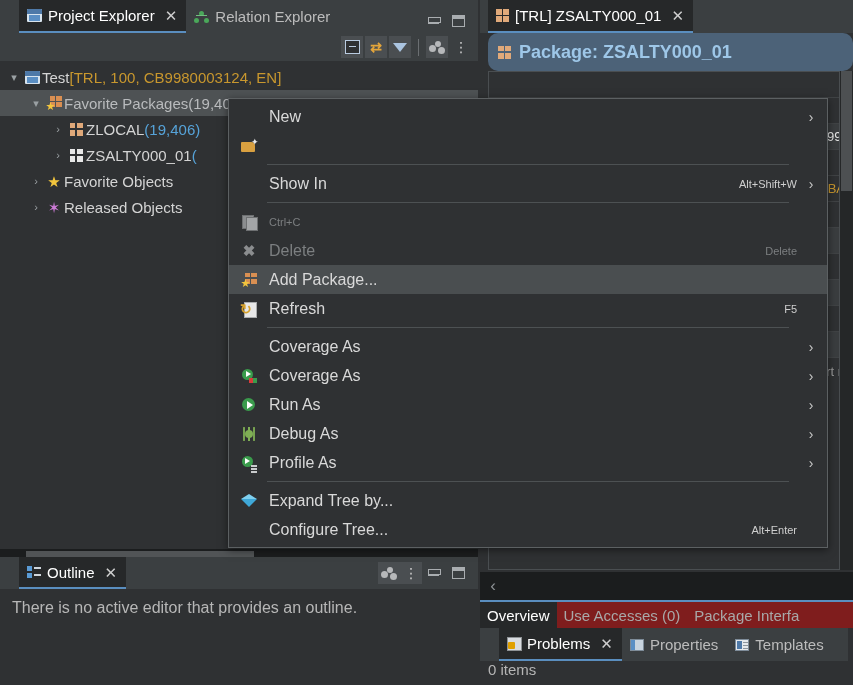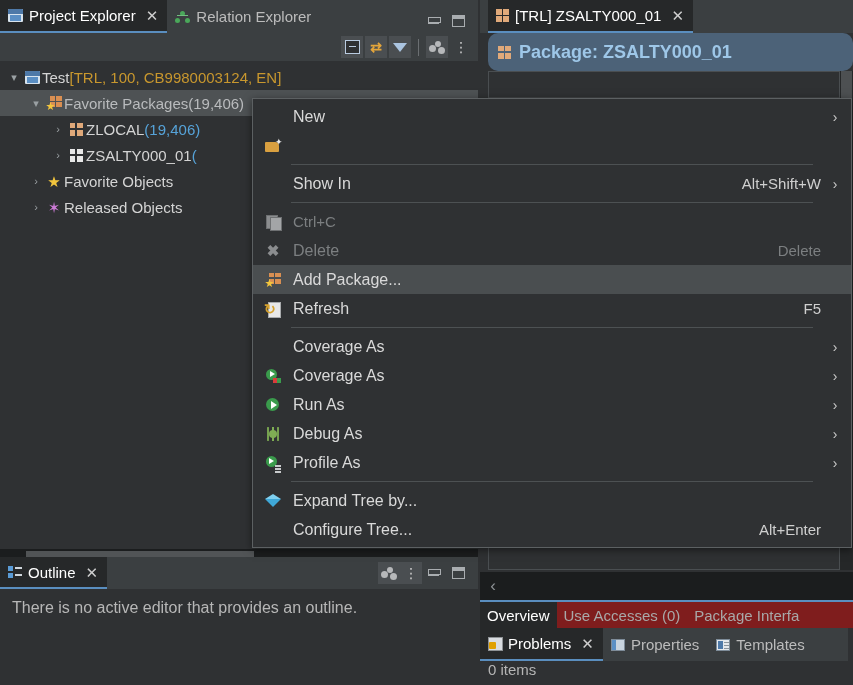--- a/index.html
+++ b/index.html
@@ -30,20 +30,21 @@
   }
   .tab {
     height: 33px; display: flex; align-items: center;
     padding: 0 9px 0 8px; gap: 6px;
     font-size: 15px; color: #bcbcbc; cursor: default;
     white-space: nowrap;
   }
   .tab.active {
     background: #262829; color: #ffffff;
     border-bottom: 2px solid #5a8ebf;
+    margin-left: 19px;
   }
   .tab .close {
     font-size: 15px; color: #cfcfcf; margin-left: 4px;
     line-height: 1;
   }
   .win-btns { display: flex; align-items: center; gap: 13px; padding: 0 13px 6px 0; }
   .win-min {
     width: 11px; height: 6px; border: 1.5px solid #a9adb0;
     border-top: none; border-left: none; border-right: none;
     position: relative;
@@ -175,35 +176,35 @@
     background: #2f3133; color: #b5b5b5; font-size: 15px;
     padding-left: 8px; display: flex; align-items: flex-start;
     overflow: hidden;
   }
 
   
   #context-menu {
     position: absolute; left: 228px; top: 98px; width: 600px;
     background: #2f3133; border: 1px solid #5c6062;
     box-shadow: 0 2px 8px rgba(0,0,0,0.5);
-    z-index: 50; padding: 3px 0; margin-left: 24px;
+    z-index: 50; padding: 3px 0;
   }
   .mi {
     height: 29px; display: flex; align-items: center;
     font-size: 16px; color: #d9d9d9; cursor: default;
     padding-right: 10px;
   }
   .mi.sel { background: #4a4e50; }
   .mi.disabled { color: #7c7f81; }
   .mi .mi-icon {
     width: 40px; flex: 0 0 auto; display: flex;
     align-items: center; justify-content: center;
   }
   .mi .mi-label { flex: 1 1 auto; white-space: nowrap; }
-  .mi .mi-accel { color: #cfcfcf; font-size: 15px; padding-right: 8px; white-space: nowrap; }
+  .mi .mi-accel { color: #cfcfcf; font-size: 11px; padding-right: 8px; white-space: nowrap; }
   .mi.disabled .mi-accel { color: #7c7f81; }
   .mi .mi-arrow { width: 12px; text-align: center; color: #cacaca; font-size: 14px; flex: 0 0 auto; }
   .mi-sep { height: 1px; background: #4d5153; margin: 4px 38px 4px 38px; }
 
   
   .ic { display: inline-block; position: relative; }
 
   
   .ic-pkg { width: 13px; height: 13px; display: grid;
             grid-template-columns: 1fr 1fr; grid-template-rows: 1fr 1fr; gap: 1.5px; }

